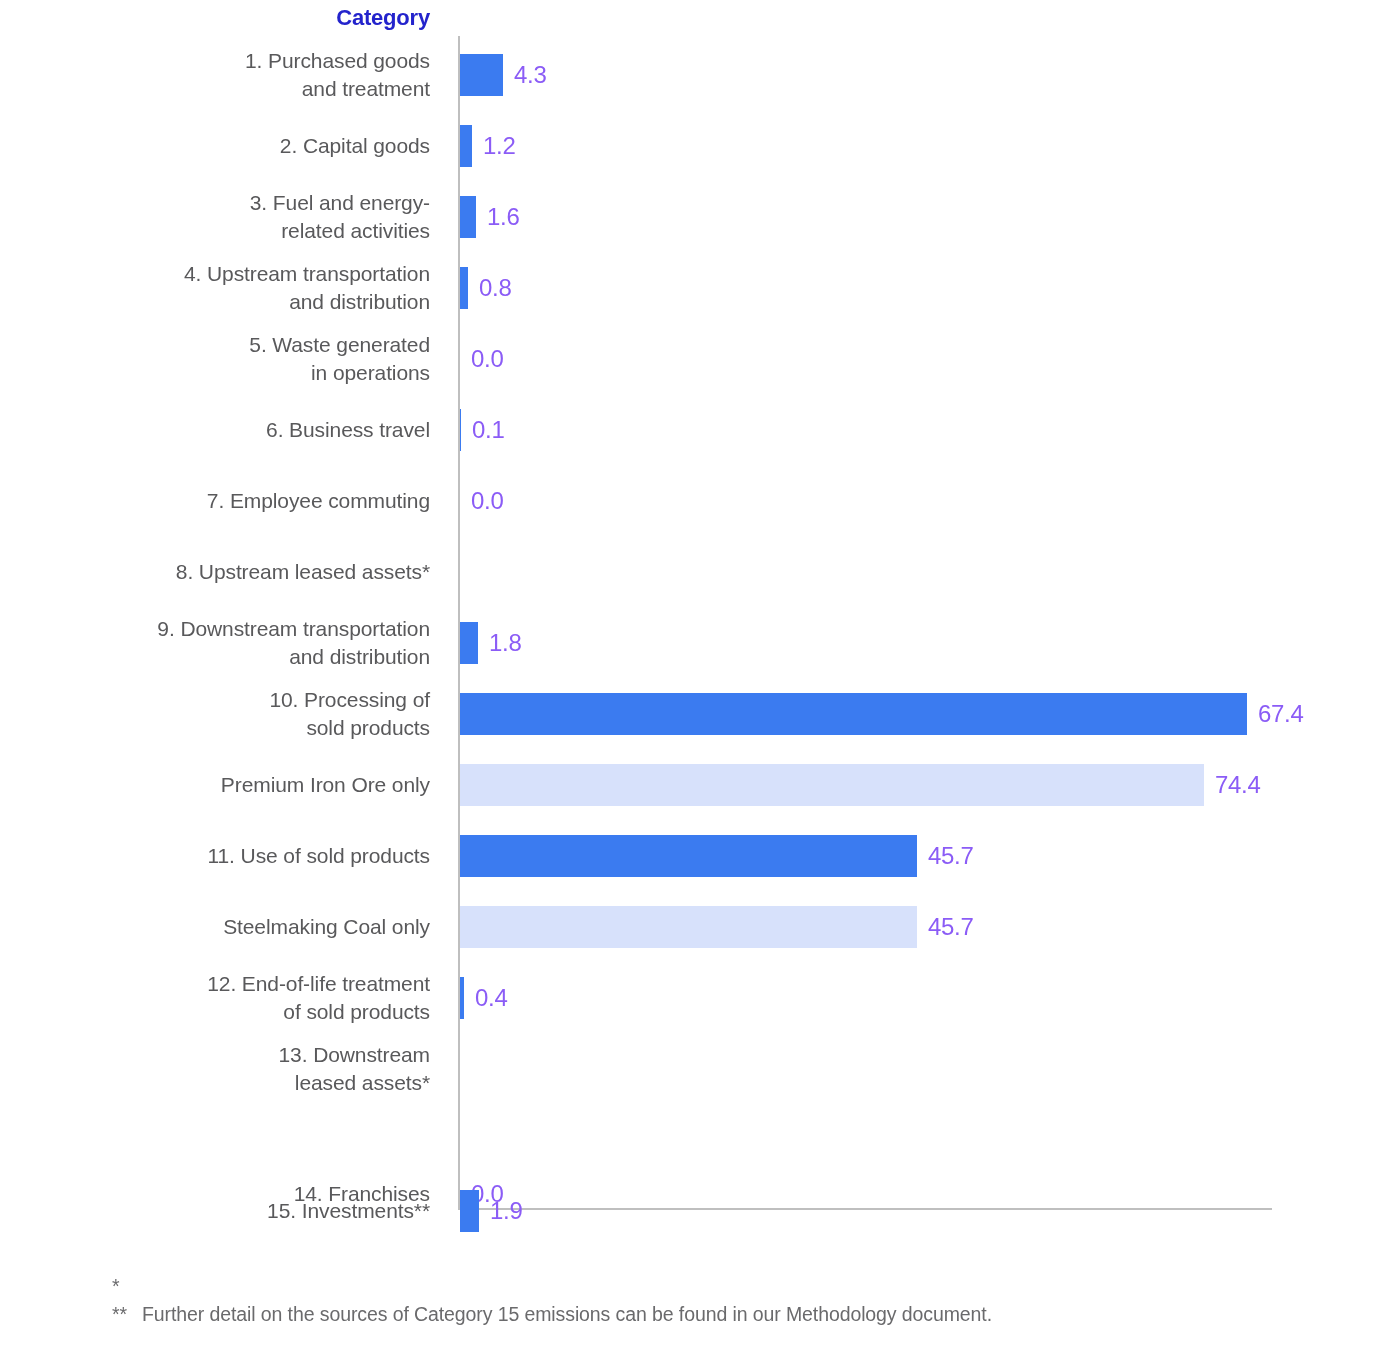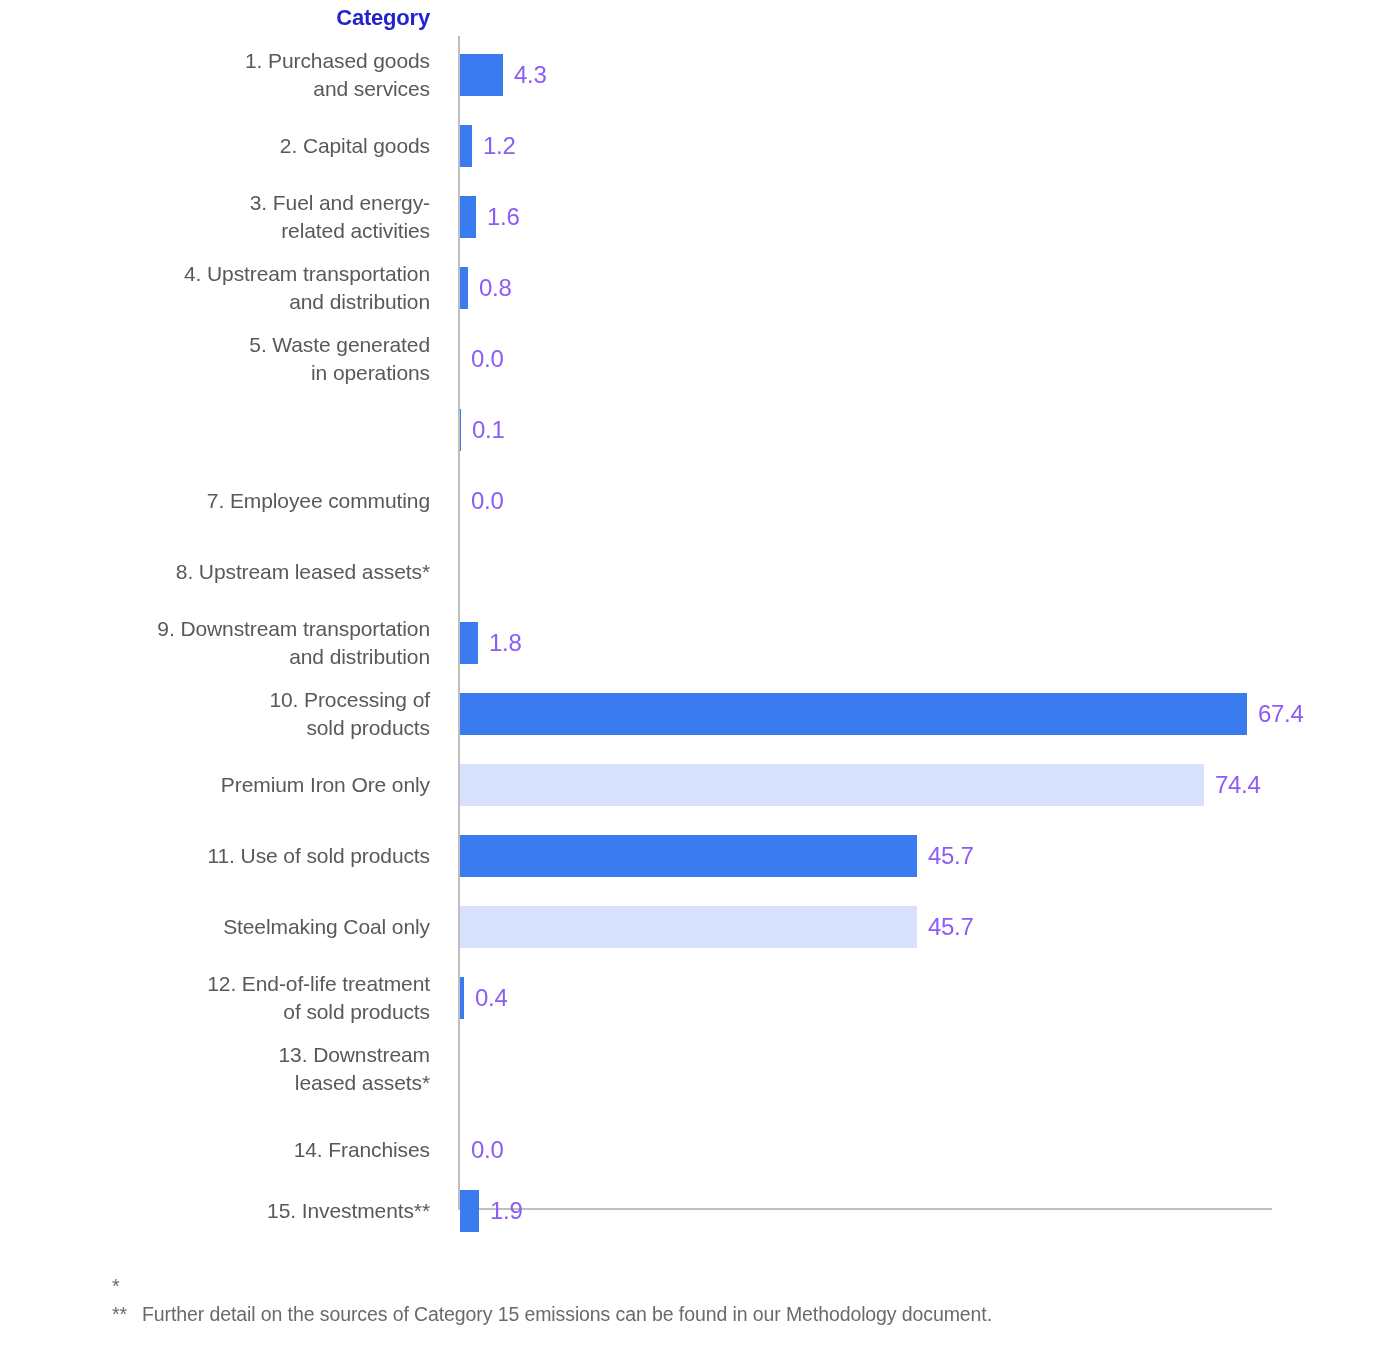--- a/index.html
+++ b/index.html
@@ -136,21 +136,21 @@
 
   <div class="axis-title">Category</div>
 
   <div class="plot">
     <div class="y-axis-line"></div>
     <div class="x-axis-line"></div>
     <div id="rows-container">
         <div class="row" style="top: 8px;">
           <div class="row-label">
             <span>1. Purchased goods</span>
-            <span>and services</span>
+            <span>and treatment</span>
           </div>
           <div class="bar primary" style="width: 43px;"></div>
           <div class="bar-value" style="left: 514px;">4.3</div>
         </div>
         <div class="row" style="top: 79px;">
           <div class="row-label">
             <span>2. Capital goods</span>
           </div>
           <div class="bar primary" style="width: 12px;"></div>
           <div class="bar-value" style="left: 483px;">1.2</div>
@@ -172,20 +172,23 @@
           <div class="bar-value" style="left: 479px;">0.8</div>
         </div>
         <div class="row" style="top: 292px;">
           <div class="row-label">
             <span>5. Waste generated</span>
             <span>in operations</span>
           </div>
           <div class="bar-value" style="left: 471px;">0.0</div>
         </div>
         <div class="row" style="top: 363px;">
+          <div class="row-label">
+            <span>6. Business travel</span>
+          </div>
           <div class="bar primary" style="width: 1px;"></div>
           <div class="bar-value" style="left: 472px;">0.1</div>
         </div>
         <div class="row" style="top: 434px; padding-left: 28px;">
           <div class="row-label">
             <span>7. Employee commuting</span>
           </div>
           <div class="bar-value" style="left: 471px;">0.0</div>
         </div>
         <div class="row" style="top: 505px;">
@@ -237,21 +240,21 @@
           </div>
           <div class="bar primary" style="width: 4px;"></div>
           <div class="bar-value" style="left: 475px;">0.4</div>
         </div>
         <div class="row" style="top: 1002px;">
           <div class="row-label">
             <span>13. Downstream</span>
             <span>leased assets*</span>
           </div>
         </div>
-        <div class="row" style="top: 1083px;">
+        <div class="row" style="top: 1127px;">
           <div class="row-label">
             <span>14. Franchises</span>
           </div>
           <div class="bar-value" style="left: 471px;">0.0</div>
         </div>
         <div class="row" style="top: 1144px;">
           <div class="row-label">
             <span>15. Investments**</span>
           </div>
           <div class="bar primary" style="width: 19px;"></div>

